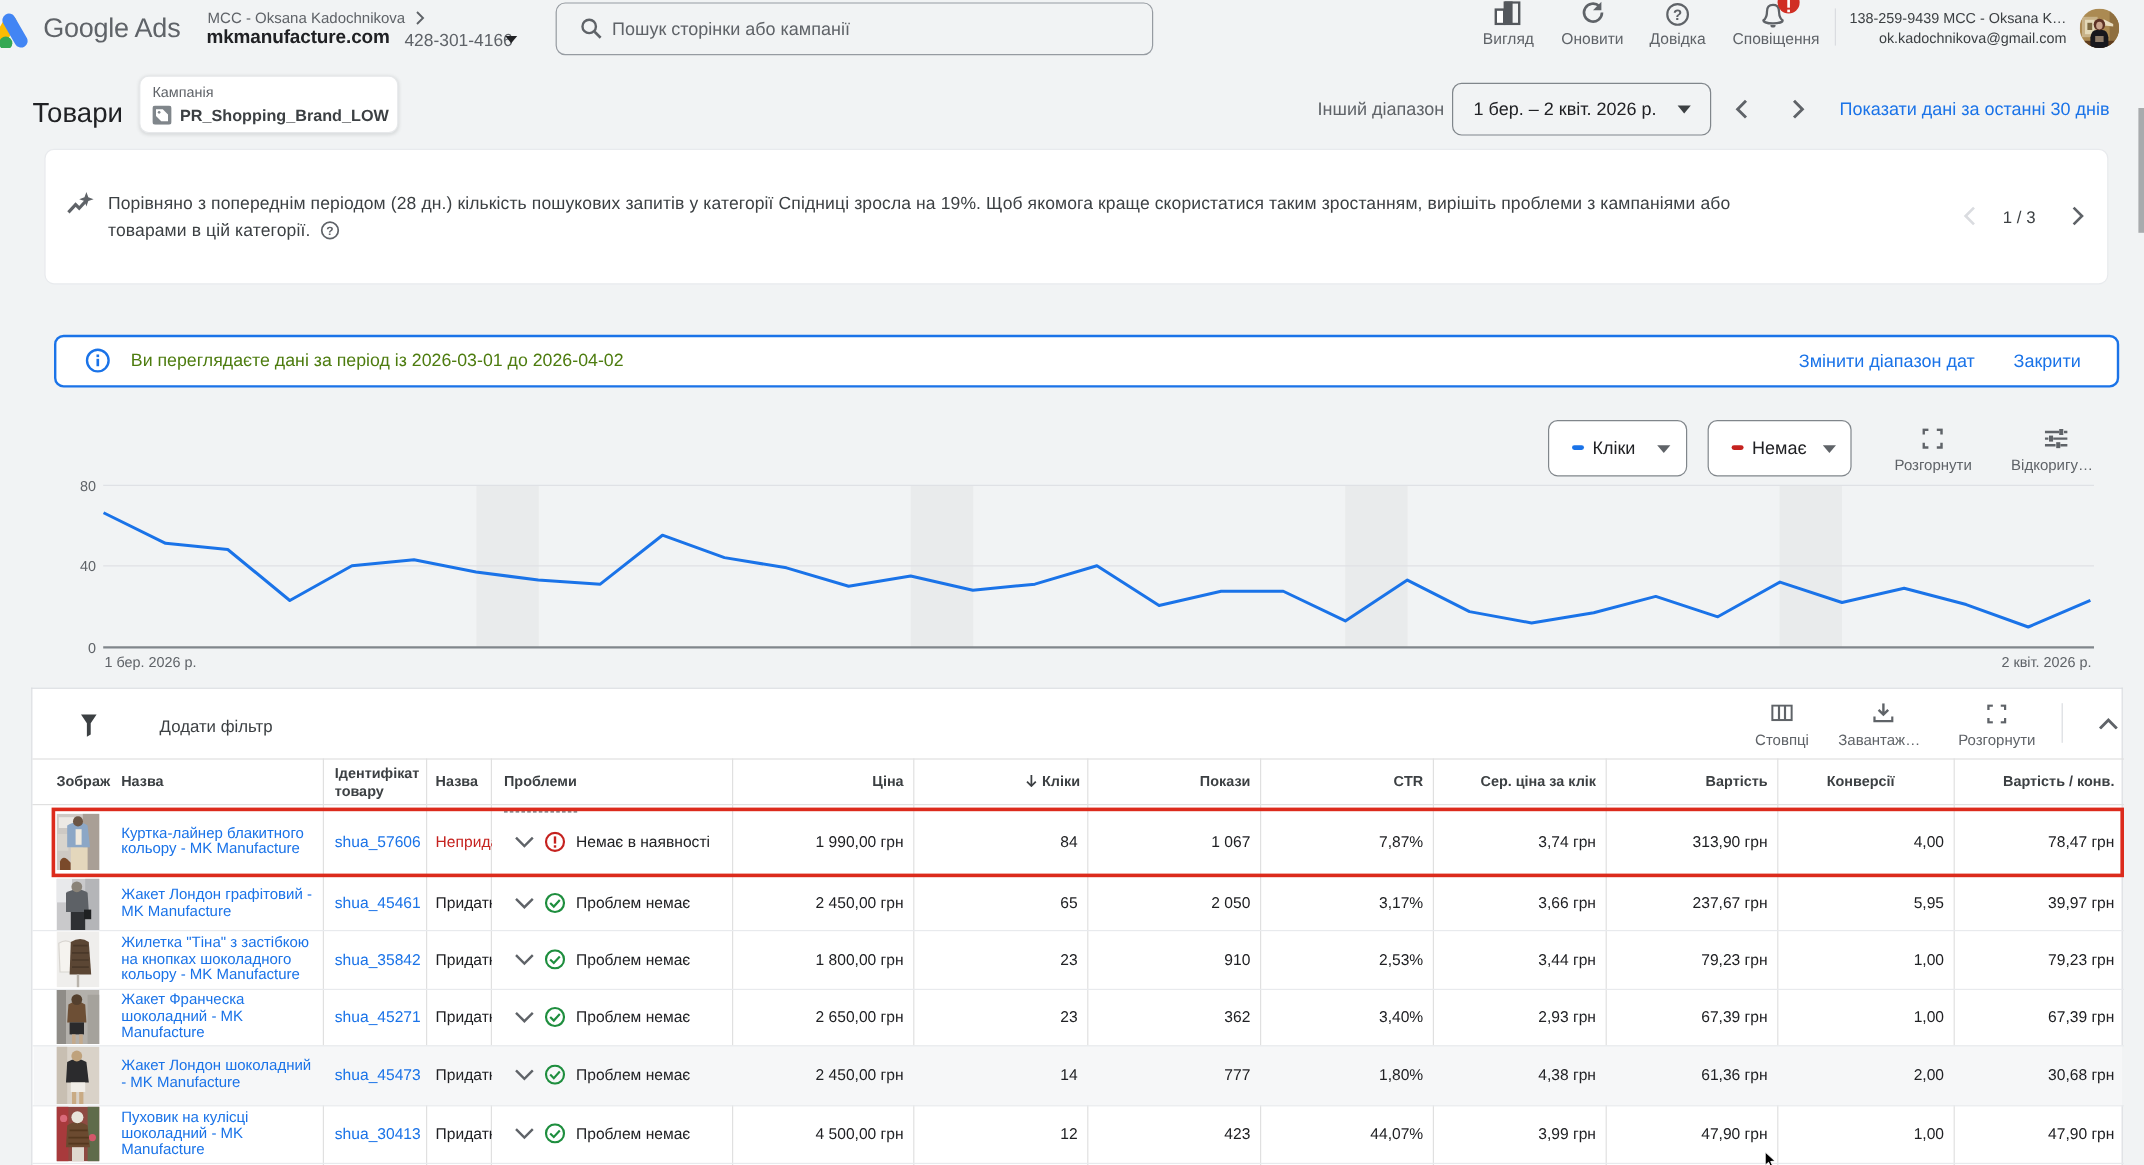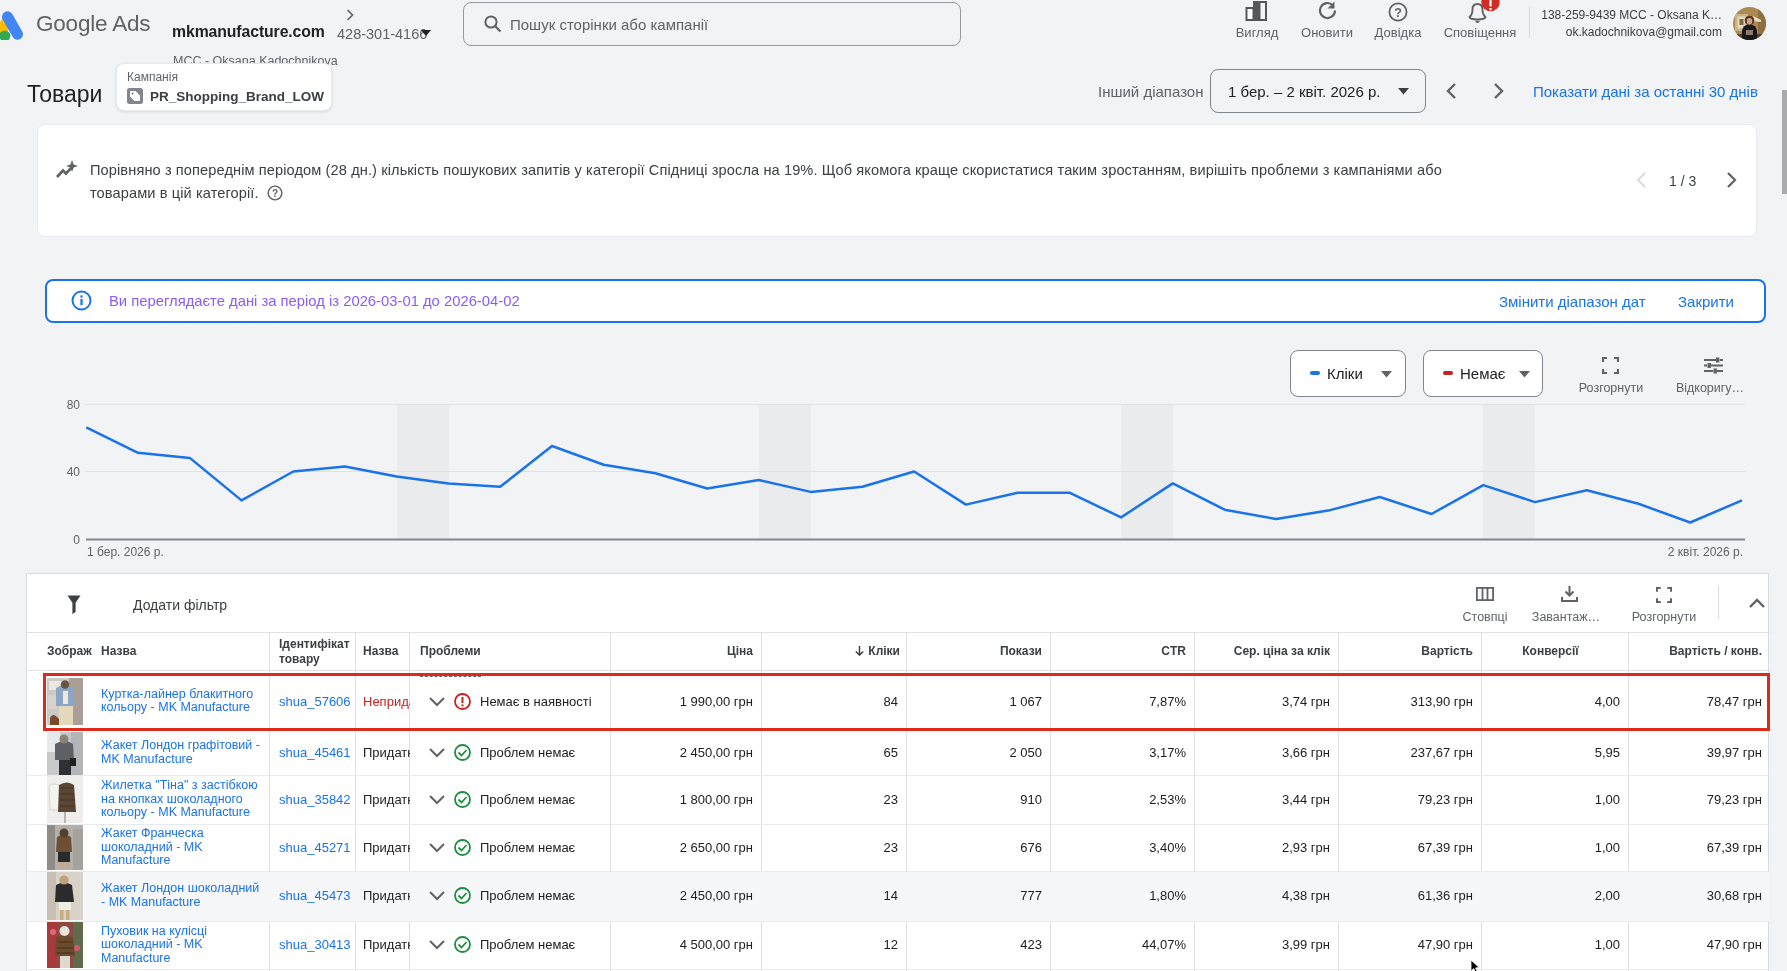--- a/index.html
+++ b/index.html
@@ -26,21 +26,21 @@
 <div id="hdr-logo" class="abs" style="left:0;top:8px;width:26px;height:32px;overflow:hidden;">
 <svg width="26" height="32" viewBox="0 0 26 32">
   <g transform="translate(-9,-1)">
     <rect x="8" y="5" width="11" height="27" rx="5.5" fill="#fbbc04" transform="rotate(30 13.5 18.5)"></rect>
     <rect x="16" y="3" width="11" height="31" rx="5.5" fill="#4285f4" transform="rotate(-30 21.5 18.5)"></rect>
     <circle cx="13.8" cy="29" r="5.5" fill="#34a853"></circle>
   </g>
 </svg>
 </div>
 <div class="abs grey" style="left:36px;top:11px;font-size:22.5px;letter-spacing:-0.2px;">Google Ads</div>
-<div class="abs grey" style="left:173px;top:8px;font-size:12.5px;margin-top:46px;">MCC - Oksana Kadochnikova</div>
+<div class="abs grey" style="left:173px;top:8px;font-size:12.5px;">MCC - Oksana Kadochnikova</div>
 <svg class="abs" style="left:344px;top:9px;" width="12" height="12" viewBox="0 0 12 12">
       <path d="M3.5 1 L8.5 6 L3.5 11" stroke="#5f6368" stroke-width="1.6" fill="none"></path>
     </svg>
 <div class="abs dark" style="left:172px;top:23px;font-size:15.8px;font-weight:bold;letter-spacing:-0.1px;">mkmanufacture.com</div>
 <div class="abs grey" style="left:337px;top:26px;font-size:14.5px;">428-301-4166</div>
 <svg class="abs" style="left:420px;top:29px;" width="12" height="8" viewBox="0 0 12 8">
       <path d="M1 1 L6 7 L11 1 Z" fill="#202124"></path>
     </svg>
 
 <div class="abs" style="left:463px;top:2px;width:498px;height:44px;border:1px solid #969ba1;border-radius:8px;"></div>
@@ -139,21 +139,21 @@
 <svg class="abs" style="left:1723px;top:171px;" width="16" height="18" viewBox="0 0 16 18">
       <path d="M5 2 L12 9 L5 16" stroke="#5f6368" stroke-width="2.2" fill="none"></path>
     </svg>
 
 <div class="abs" style="left:45px;top:279px;width:1721px;height:44px;background:#fff;border:2px solid #1a73e8;border-radius:8px;"></div>
 <svg class="abs" style="left:71px;top:290px;" width="21" height="21" viewBox="0 0 21 21">
   <circle cx="10.5" cy="10.5" r="9" fill="none" stroke="#1a73e8" stroke-width="2"></circle>
   <rect x="9.4" y="9" width="2.2" height="6.2" fill="#1a73e8"></rect>
   <rect x="9.4" y="5.4" width="2.2" height="2.2" fill="#1a73e8"></rect>
 </svg>
-<div class="abs" style="left:109px;top:293px;font-size:14.8px;color:#8b5cf6;">Ви переглядаєте дані за період із 2026-03-01 до 2026-04-02</div>
+<div class="abs" style="left:109px;top:293px;font-size:14.8px;color:#4d7c0f;">Ви переглядаєте дані за період із 2026-03-01 до 2026-04-02</div>
 <div class="abs blue" style="left:1499px;top:293px;font-size:15px;">Змінити діапазон дат</div>
 <div class="abs blue" style="left:1678px;top:293px;font-size:15px;">Закрити</div>
 
 <div class="abs" style="left:1290px;top:350px;width:116px;height:47px;background:#fff;border:1px solid #80868b;border-radius:8px;"></div>
 <div class="abs" style="left:1310px;top:371px;width:10px;height:4px;border-radius:2px;background:#1a73e8;"></div>
 <div class="abs dark" style="left:1327px;top:365px;font-size:15px;">Кліки</div>
 <svg class="abs" style="left:1380px;top:370px;" width="13" height="8" viewBox="0 0 13 8">
       <path d="M1 1 L6.5 7.5 L12 1 Z" fill="#5f6368"></path>
     </svg>
 <div class="abs" style="left:1423px;top:350px;width:120px;height:47px;background:#fff;border:1px solid #80868b;border-radius:8px;"></div>
@@ -382,21 +382,21 @@
   <svg class="abs" style="left:402px;top:268.5px;" width="16" height="10" viewBox="0 0 16 10">
         <path d="M1 1 L8 8 L15 1" stroke="#5f6368" stroke-width="2" fill="none"></path>
       </svg>
   <svg class="abs" style="left:427px;top:264.5px;" width="17" height="17" viewBox="0 0 17 17">
         <circle cx="8.5" cy="8.5" r="7.5" fill="none" stroke="#1e8e3e" stroke-width="1.8"></circle>
         <path d="M4.5 8.5 L7.5 11.5 L12.5 6" stroke="#1e8e3e" stroke-width="1.8" fill="none"></path>
       </svg>
   <div class="pr" style="top:265.5px;">Проблем немає</div>
   <div class="num" style="left:590px;top:265.5px;width:136px;">2 650,00 грн</div>
   <div class="num" style="left:741px;top:265.5px;width:130px;">23</div>
-  <div class="num" style="left:886px;top:265.5px;width:129px;">676</div>
+  <div class="num" style="left:886px;top:265.5px;width:129px;">362</div>
   <div class="num" style="left:1030px;top:265.5px;width:129px;">3,40%</div>
   <div class="num" style="left:1174px;top:265.5px;width:129px;">2,93 грн</div>
   <div class="num" style="left:1318px;top:265.5px;width:128px;">67,39 грн</div>
   <div class="num" style="left:1461px;top:265.5px;width:132px;">1,00</div>
   <div class="num" style="left:1608px;top:265.5px;width:127px;">67,39 грн</div>
 
   <div class="thumb" style="top:298px;height:48px;">
     <svg width="36" height="48" viewBox="0 0 36 48">
       <rect width="36" height="48" fill="#d9d2c8"></rect>
       <rect x="0" y="0" width="9" height="48" fill="#c8bfb2"></rect>

